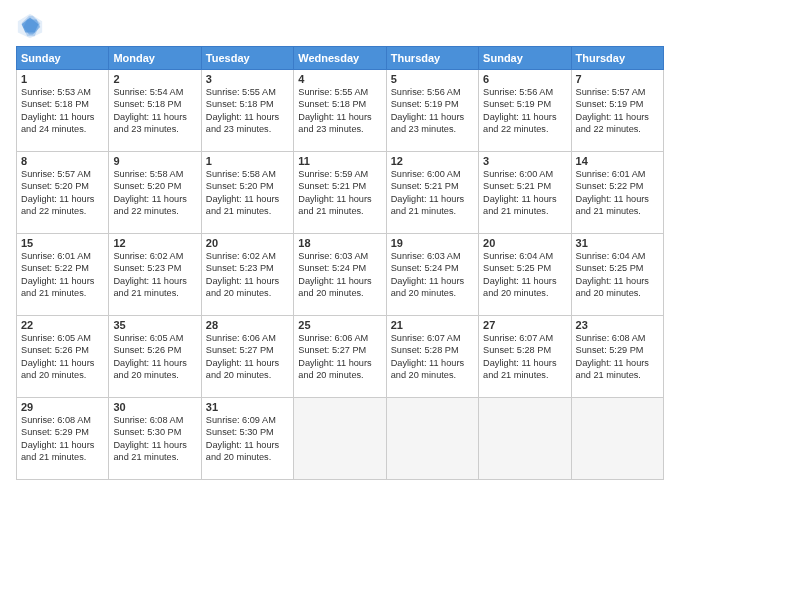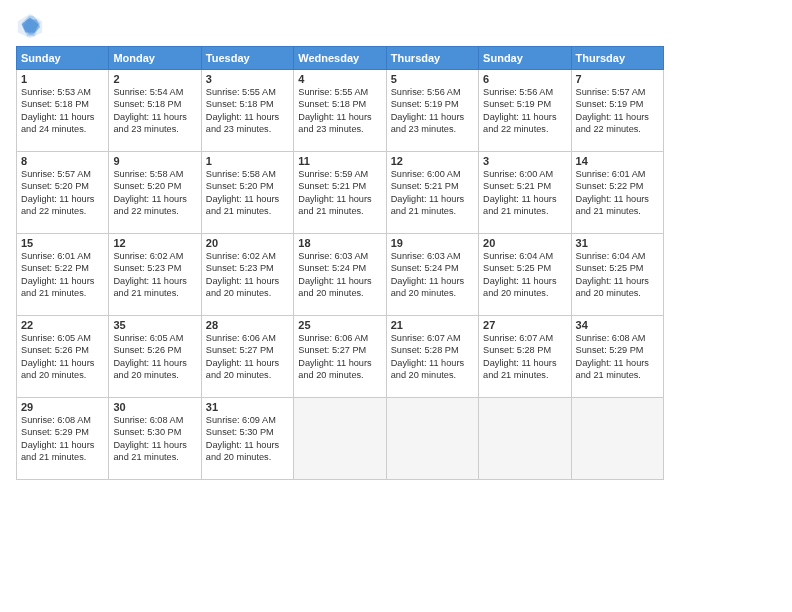--- a/index.html
+++ b/index.html
@@ -235,21 +235,21 @@
           </td>
           <td>
             <span class="day-num">21</span>
 <div class="day-info">Sunrise: 6:07 AM<br>Sunset: 5:28 PM<br>Daylight: 11 hours and 20 minutes.</div>
           </td>
           <td>
             <span class="day-num">27</span>
 <div class="day-info">Sunrise: 6:07 AM<br>Sunset: 5:28 PM<br>Daylight: 11 hours and 21 minutes.</div>
           </td>
           <td>
-            <span class="day-num">34</span>
+            <span class="day-num">23</span>
 <div class="day-info">Sunrise: 6:08 AM<br>Sunset: 5:29 PM<br>Daylight: 11 hours and 21 minutes.</div>
           </td>
         </tr>
         <tr>
           <td>
             <span class="day-num">29</span>
 <div class="day-info">Sunrise: 6:08 AM<br>Sunset: 5:29 PM<br>Daylight: 11 hours and 21 minutes.</div>
           </td>
           <td>
             <span class="day-num">30</span>

